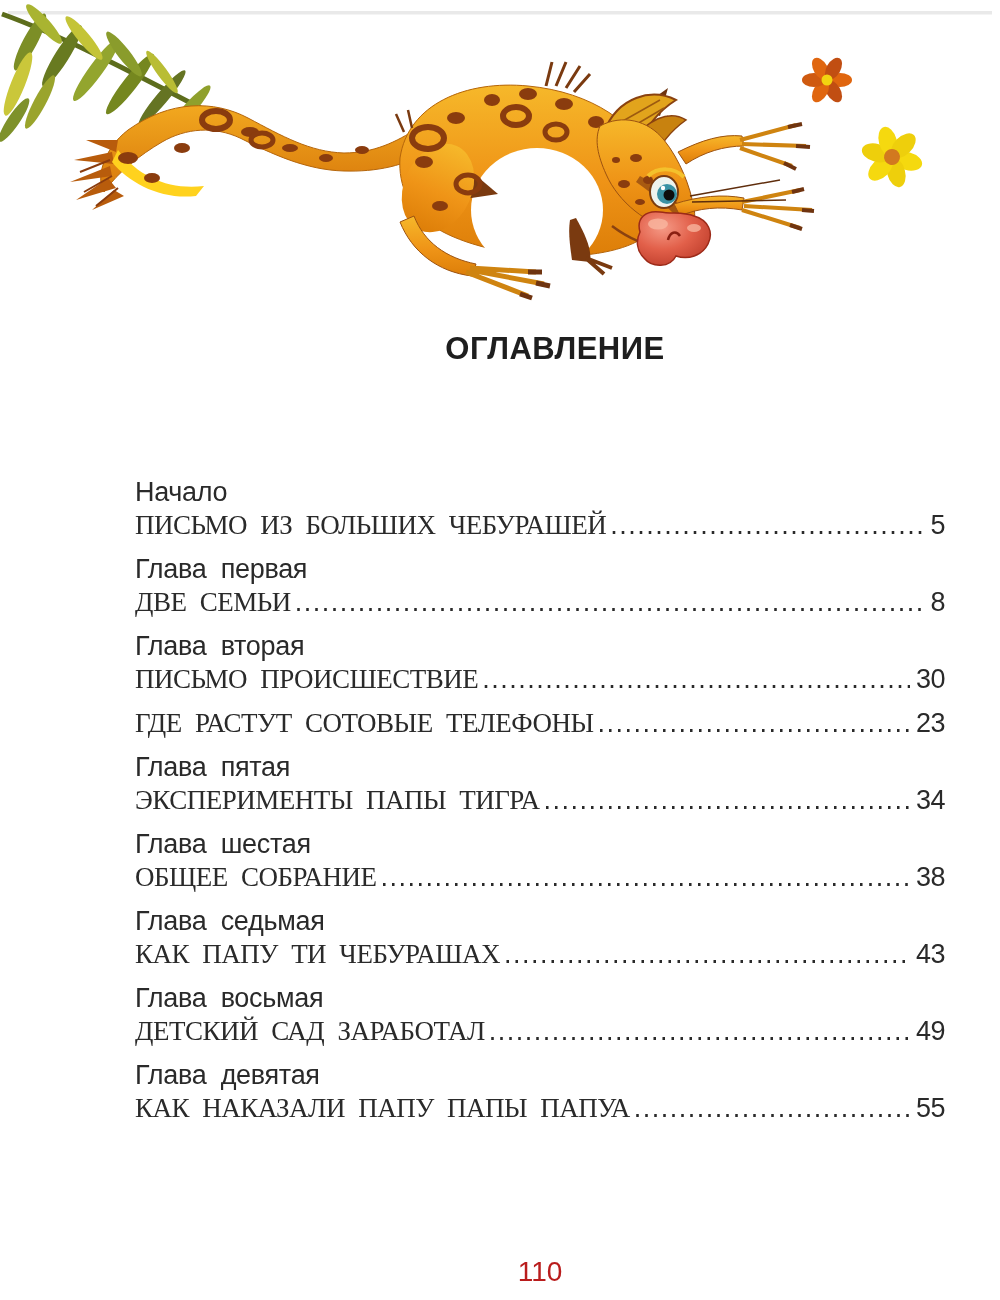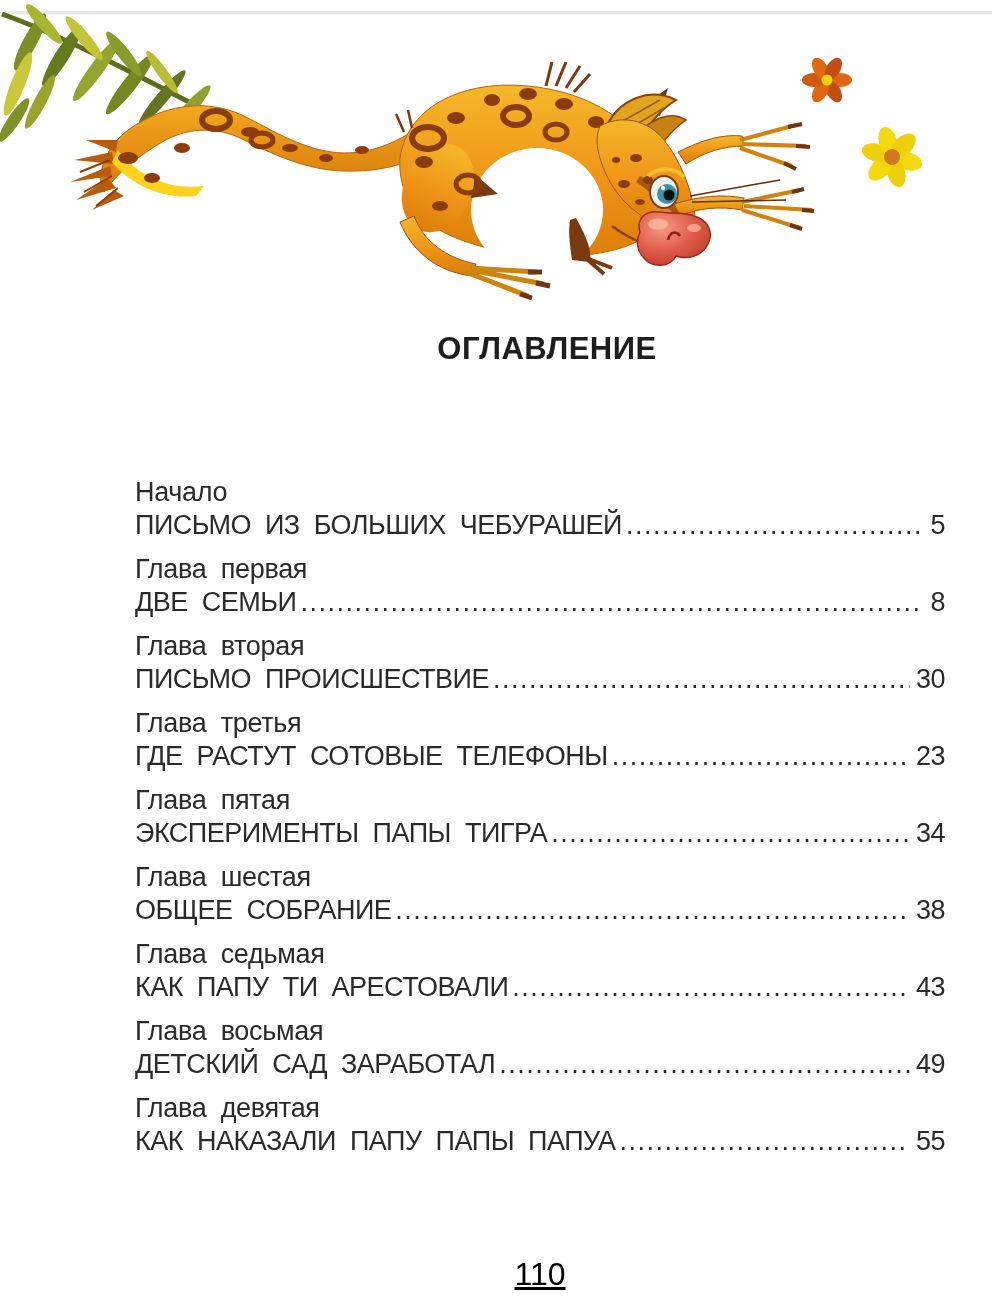--- a/index.html
+++ b/index.html
@@ -12,21 +12,21 @@
     color: #2a2a2a;
     overflow: hidden;
   }
   .illustration {
     position: absolute;
     top: 0; left: 0;
     width: 1000px; height: 310px;
   }
   .page-title {
     position: absolute;
-    top: 331px; left: 142px;
+    top: 331px; left: 150px;
     width: 810px;
     text-align: center;
     font-size: 31px;
     font-weight: bold;
     letter-spacing: 0.5px;
     color: #1e1e1e;
   }
   .toc {
     position: absolute;
     top: 476px; left: 135px;
@@ -42,20 +42,21 @@
   .entry-row {
     display: flex;
     align-items: baseline;
     font-size: 27px;
     line-height: 33px;
   }
   .entry-title {
     white-space: nowrap;
     letter-spacing: -0.5px;
     word-spacing: 7px;
+    font-family: Liberation Serif, serif;
   }
   .leader {
     flex: 1 1 auto;
     overflow: hidden;
     white-space: nowrap;
     margin: 0 2px 0 4px;
     min-width: 20px;
   }
   .leader::after {
     content: "........................................................................................................................";
@@ -65,23 +66,22 @@
   .entry-page {
     white-space: nowrap;
     margin-left: 4px;
     letter-spacing: -0.5px;
   }
   .folio {
     position: absolute;
     top: 1256px; left: 135px;
     width: 810px;
     text-align: center;
-    font-size: 32px;
-    color: #000000;
-    text-decoration: underline;
+    font-size: 28px;
+    color: #b91c1c;
   }
 </style>
 </head>
 <body>
 
 <div class="page">
 
   <svg class="illustration" viewBox="0 0 1000 310">
     <defs>
       <linearGradient id="bodyGrad" x1="0" y1="0" x2="0" y2="1">
@@ -267,21 +267,20 @@
     <div class="toc-entry">
       <div class="entry-label">Глава вторая</div>
       <div class="entry-row">
         <span class="entry-title">ПИСЬМО ПРОИСШЕСТВИЕ</span>
         <span class="leader"></span>
         <span class="entry-page">30</span>
       </div>
     </div>
 
     <div class="toc-entry">
-      <div class="entry-label">Глава третья</div>
       <div class="entry-row">
         <span class="entry-title">ГДЕ РАСТУТ СОТОВЫЕ ТЕЛЕФОНЫ</span>
         <span class="leader"></span>
         <span class="entry-page">23</span>
       </div>
     </div>
 
 
     <div class="toc-entry">
       <div class="entry-label">Глава пятая</div>
@@ -297,21 +296,21 @@
       <div class="entry-row">
         <span class="entry-title">ОБЩЕЕ СОБРАНИЕ</span>
         <span class="leader"></span>
         <span class="entry-page">38</span>
       </div>
     </div>
 
     <div class="toc-entry">
       <div class="entry-label">Глава седьмая</div>
       <div class="entry-row">
-        <span class="entry-title">КАК ПАПУ ТИ АРЕСТОВАЛИ</span>
+        <span class="entry-title">КАК ПАПУ ТИ ЧЕБУРАШАХ</span>
         <span class="leader"></span>
         <span class="entry-page">43</span>
       </div>
     </div>
 
     <div class="toc-entry">
       <div class="entry-label">Глава восьмая</div>
       <div class="entry-row">
         <span class="entry-title">ДЕТСКИЙ САД ЗАРАБОТАЛ</span>
         <span class="leader"></span>

